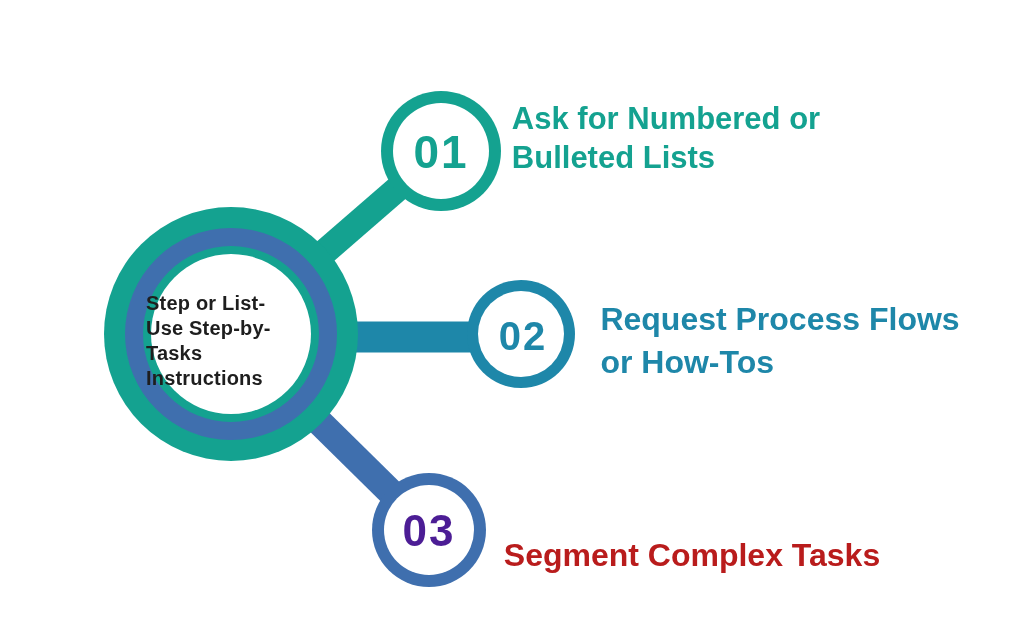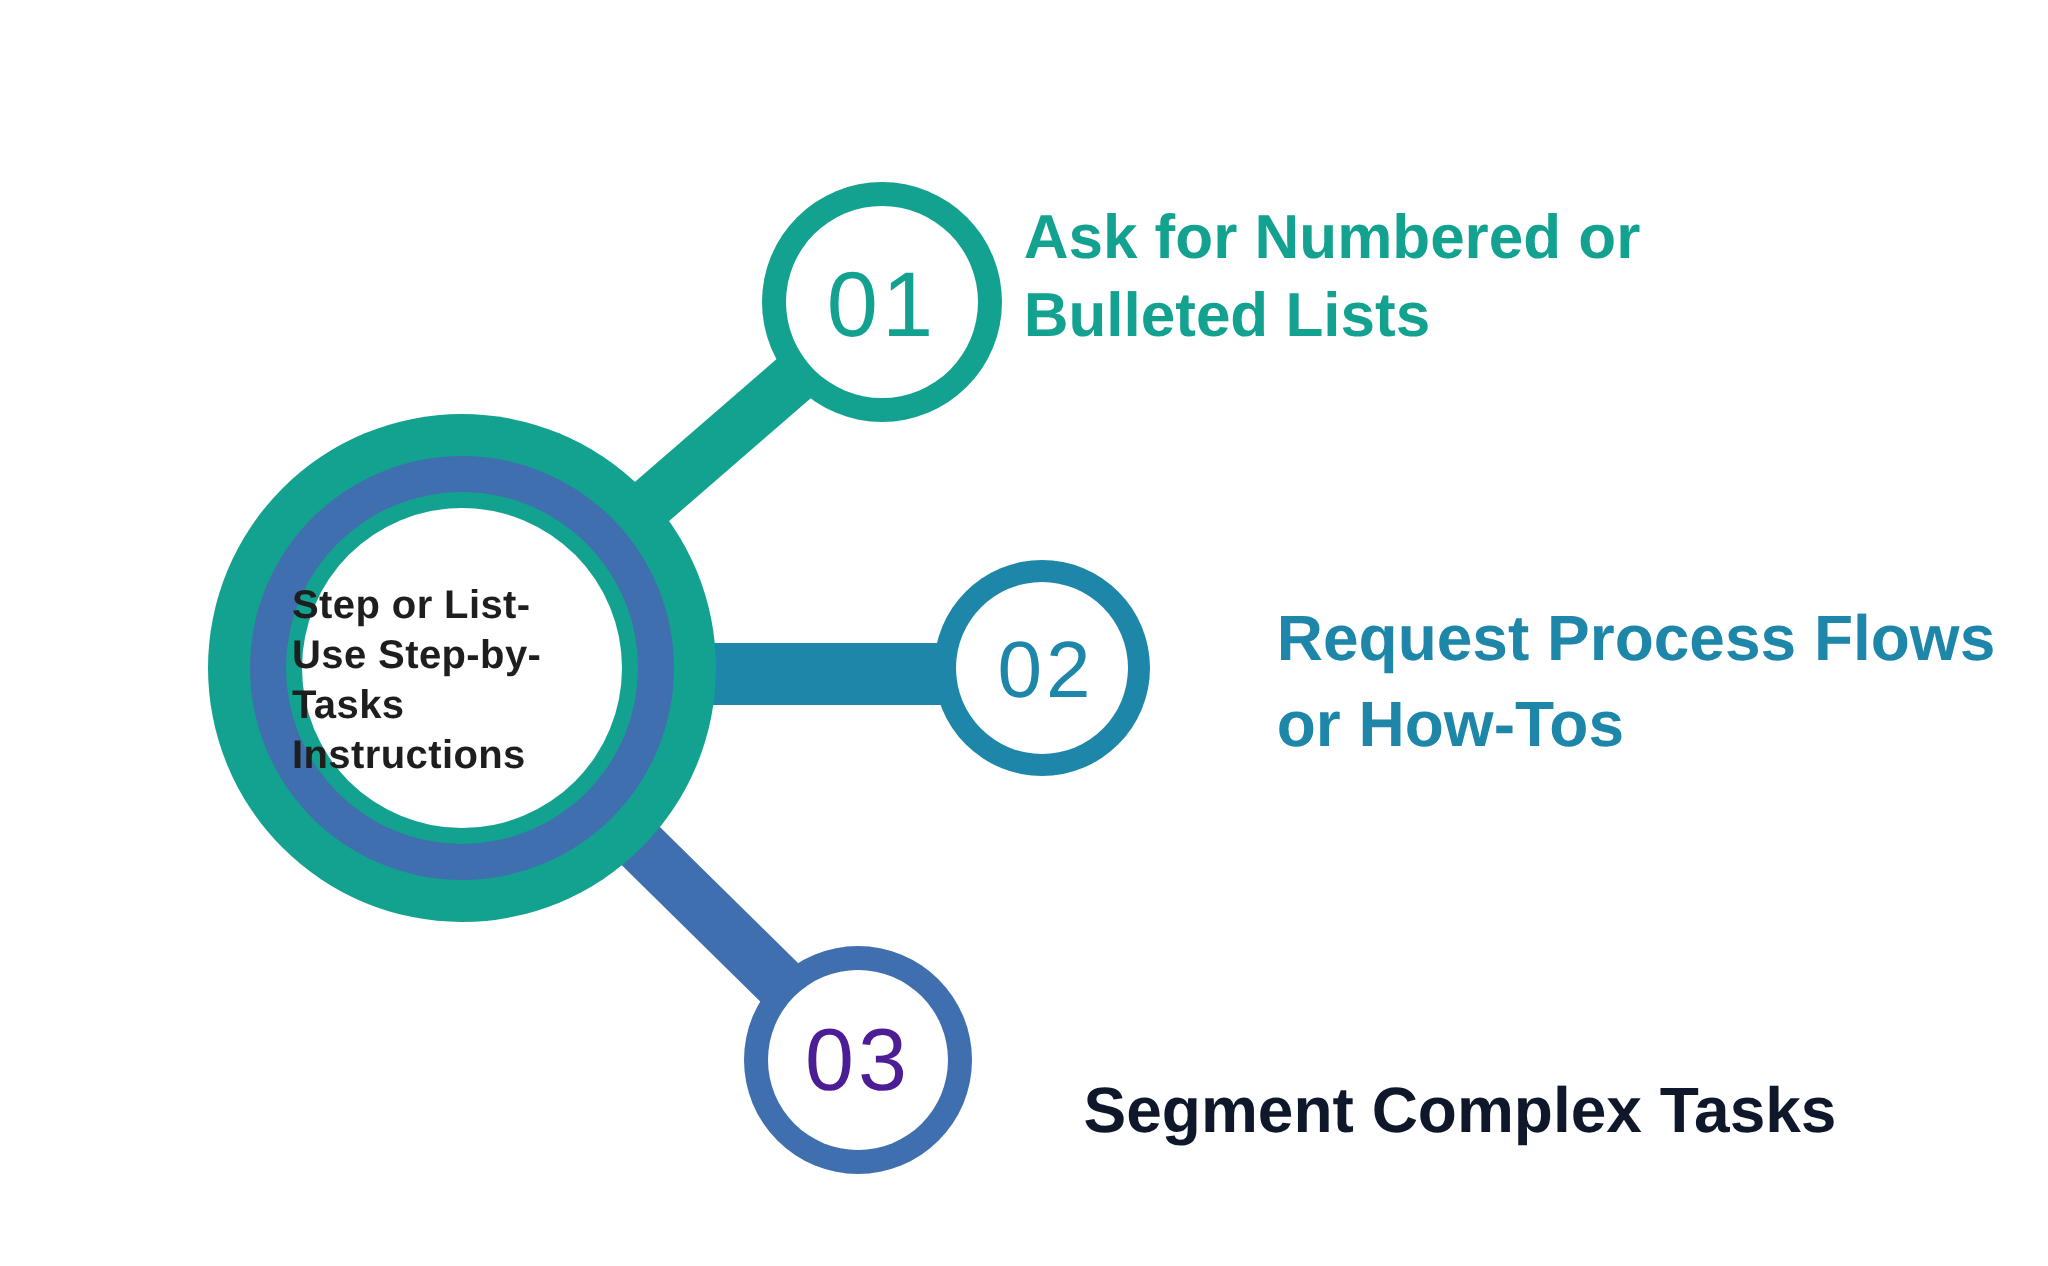--- a/index.html
+++ b/index.html
@@ -32,49 +32,47 @@
     top: 291px;
     width: 170px;
     white-space: normal;
     font-size: 20px;
     line-height: 25px;
     color: #1e1e1e;
     letter-spacing: 0.2px;
   }
   .node-number {
     position: absolute;
-    font-weight: normal;
+    font-weight: bold;
     transform: translate(-50%, -50%);
     letter-spacing: 2px;
   }
   .num-1 { left: 441px; top: 152px; font-size: 46px; color: #14a290; }
   .num-2 { left: 523px; top: 336px; font-size: 40px; color: #1e87a9; }
   .num-3 { left: 429px; top: 531px; font-size: 44px; color: #4c1d95; }
   .label-1 {
     left: 666px;
     top: 99px;
     font-size: 31px;
     line-height: 39px;
     color: #14a290;
   }
   .label-2 {
     left: 780px;
     top: 298px;
     font-size: 32px;
     line-height: 43px;
     color: #1e87a9;
-    margin-left: 38px;
   }
   .label-3 {
     left: 692px;
     top: 536px;
     font-size: 32px;
     line-height: 38px;
-    color: #0f172a;
-    margin-left: 38px;
+    color: #b91c1c;
   }
 </style>
 </head>
 <body>
 
 <div class="stage">
 
   <svg width="1024" height="633" viewBox="0 0 1024 633">
 
     <line x1="230" y1="334" x2="441" y2="151" stroke-width="26" stroke="#14a290"></line>

